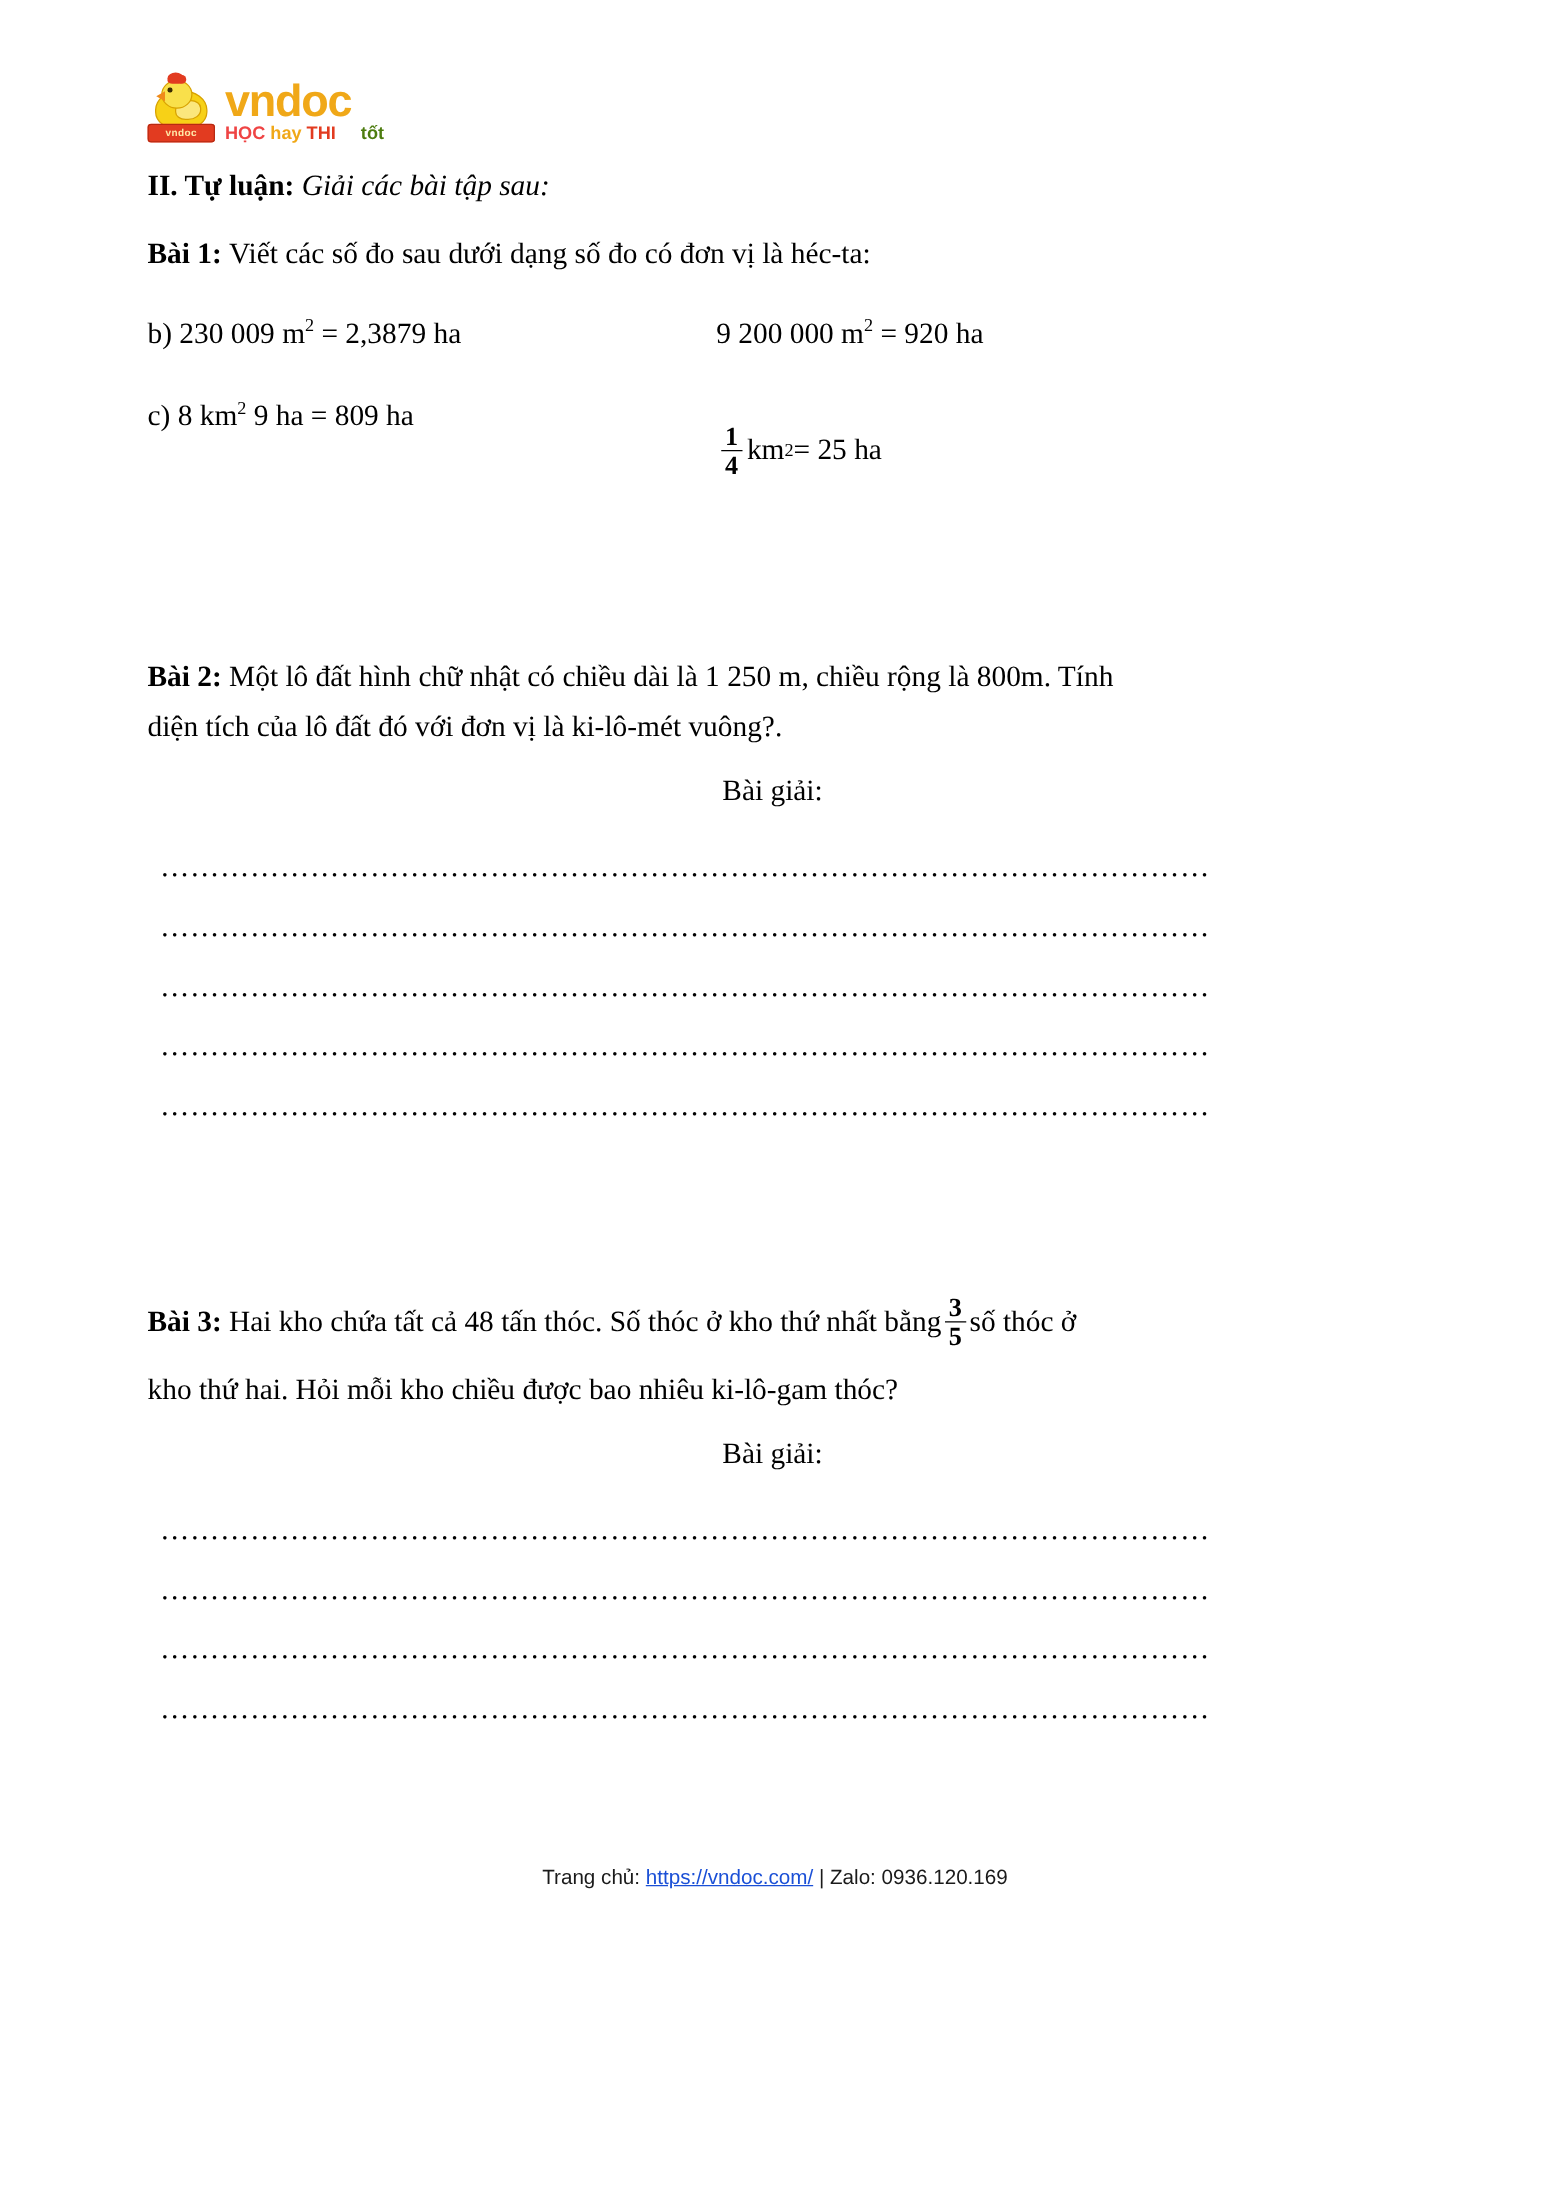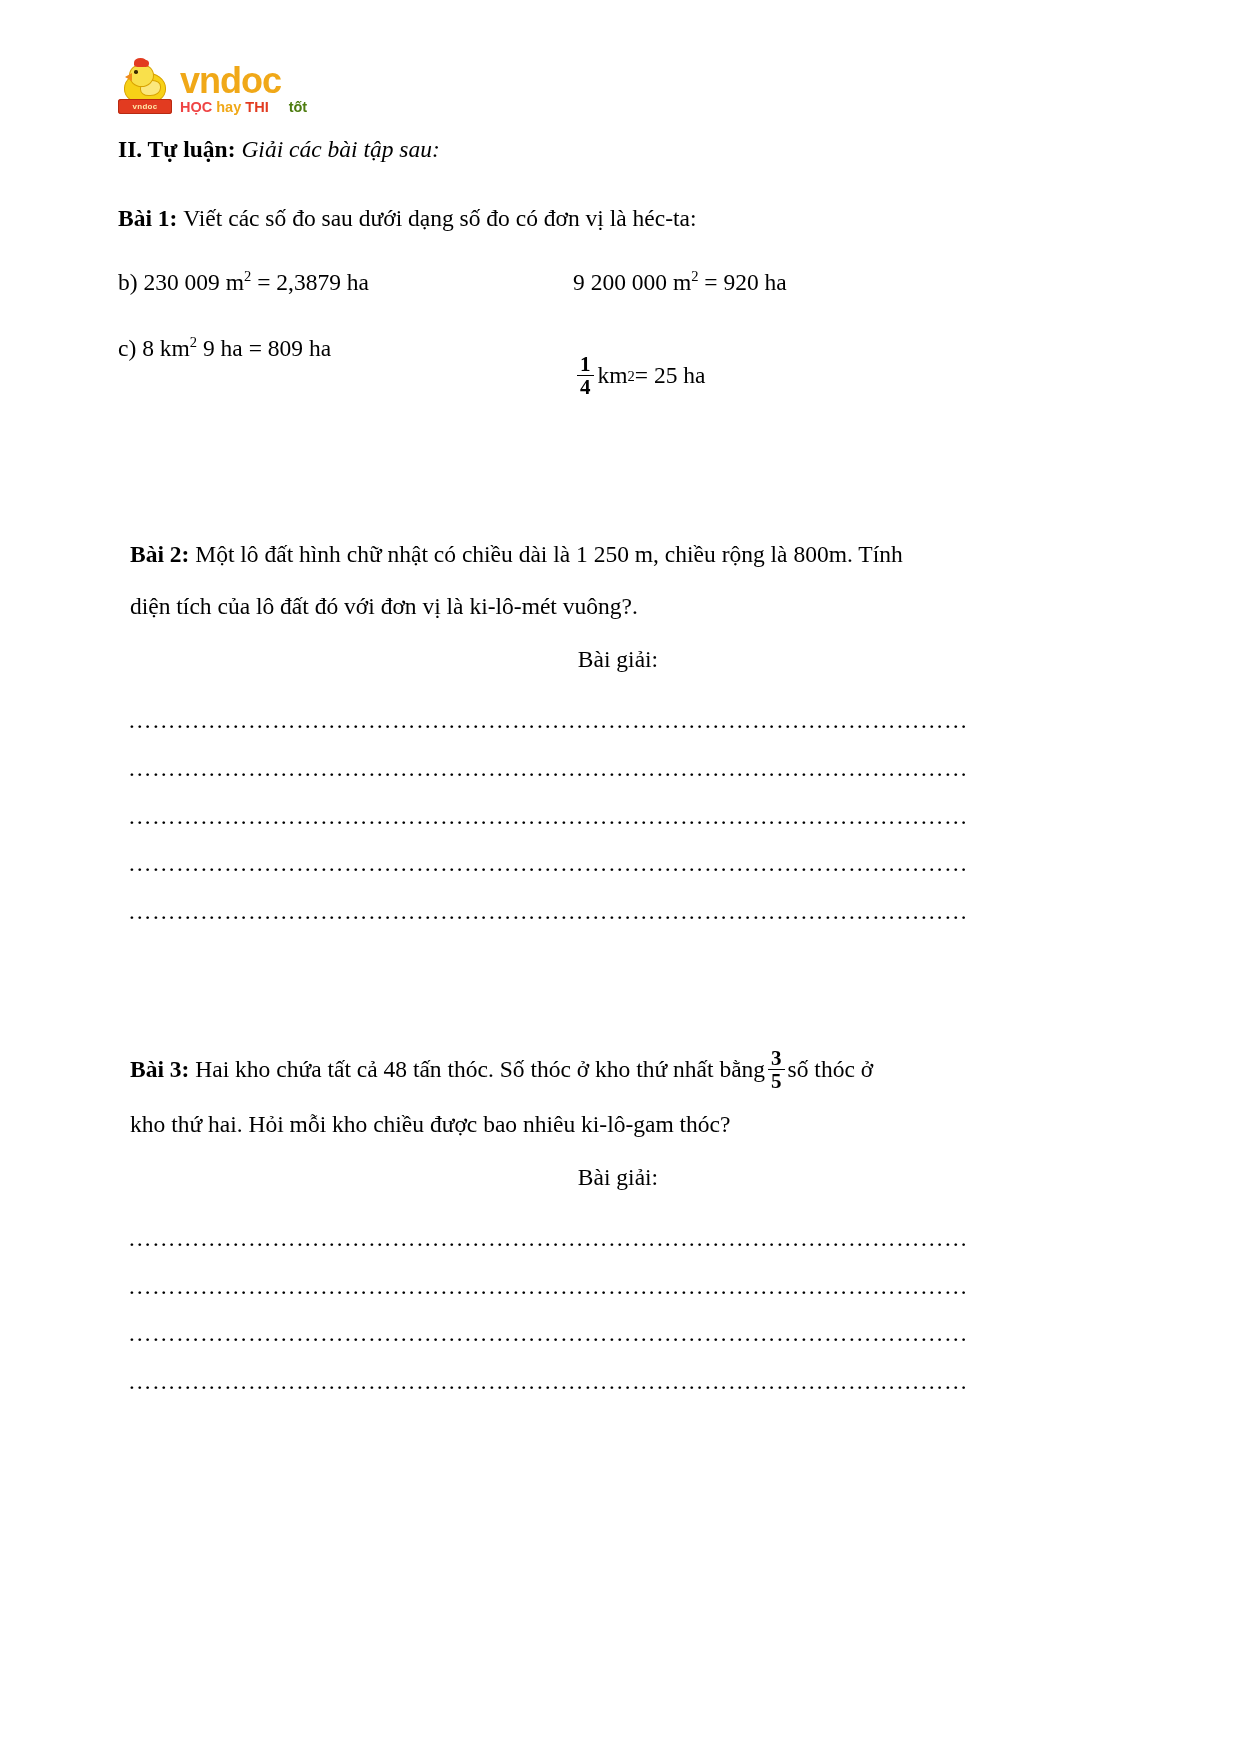--- a/index.html
+++ b/index.html
@@ -149,21 +149,21 @@
   }
   .line {
     font-size: 23.5px;
     line-height: 1.62;
     margin: 0;
     white-space: nowrap;
   }
   .b { font-weight: bold; }
   .it { font-style: italic; }
 
-  .sec-head { margin-bottom: 31px; }
+  .sec-head { margin-bottom: 16px; }
   .bai1-head { margin-bottom: 26px; }
 
   .two-col {
     display: flex;
     width: 1000px;
   }
   .col-l { width: 455px; flex: 0 0 455px; }
   .col-r { flex: 1 1 auto; }
 
   .row-ab { margin-bottom: 28px; }
@@ -202,21 +202,21 @@
 
   .frac-row {
     display: flex;
     align-items: center;
     font-size: 23.5px;
   }
 
   .bai2-block { position: absolute; left: 118px; top: 522px; width: 1000px; }
   .bai3-block { position: absolute; left: 118px; top: 1035px; width: 1000px; }
 
-  .para { font-size: 23.5px; line-height: 1.72; margin: 12px; }
+  .para { font-size: 23.5px; line-height: 1.72; margin: 0; }
   .centered { text-align: center; font-size: 23.5px; line-height: 1.72; }
   .giai { margin-top: 10px; margin-bottom: 10px; }
 
   .dots {
     font-size: 23.5px;
     letter-spacing: 0.5px;
     line-height: 2.03;
     margin: 0;
     padding-left: 10px;
     overflow: hidden;
@@ -332,14 +332,17 @@
     <p class="centered giai">Bài giải:</p>
 
     <div class="dots-block-3">
       <p class="dots">……………………………………………………………………………………………</p>
       <p class="dots">……………………………………………………………………………………………</p>
       <p class="dots">……………………………………………………………………………………………</p>
       <p class="dots">……………………………………………………………………………………………</p>
     </div>
   </div>
 
+  <div class="footer">
+    <span>Trang chủ: </span><a href="#">https://vndoc.com/</a><span> | Zalo: 0936.120.169</span>
+  </div>
 
 </div>
 
 </body></html>

